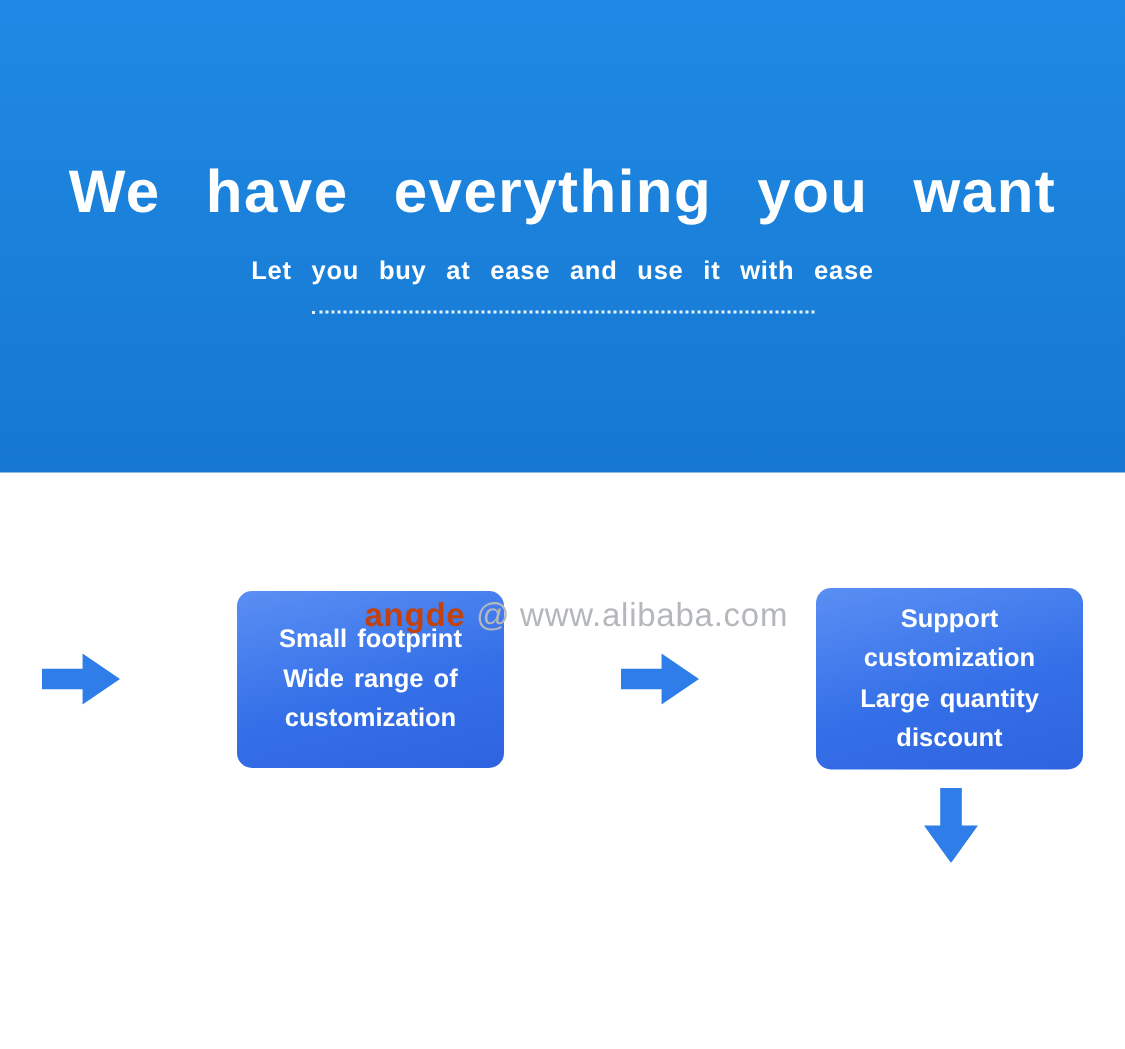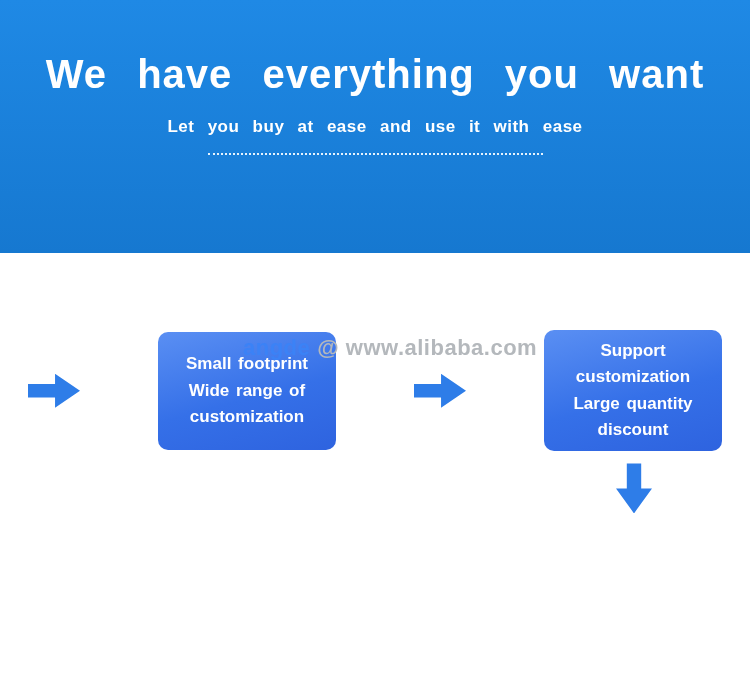--- a/index.html
+++ b/index.html
@@ -8,26 +8,26 @@
     height: 699px;
     background: #ffffff;
     font-family: "Liberation Sans", sans-serif;
     position: relative;
     overflow: hidden;
   }
 
   
   .banner {
     width: 100%;
-    height: 253px;
+    height: 315px;
     background: linear-gradient(180deg, #1f89e5 0%, #1678d0 100%);
     color: #ffffff;
     text-align: center;
     box-sizing: border-box;
-    padding-top: 52px;
+    padding-top: 106px;
   }
   .banner-title {
     margin: 0;
     font-size: 40px;
     font-weight: bold;
     letter-spacing: 1px;
     word-spacing: 18px;
   }
   .banner-subtitle {
     margin: 20px 0 0 0;
@@ -105,27 +105,27 @@
   .watermark {
     position: absolute;
     left: 243px;
     top: 82px;
     z-index: 3;
     font-size: 22px;
     white-space: nowrap;
     pointer-events: none;
   }
   .watermark-brand {
-    color: #3b82f6;
+    color: #c2410c;
     font-weight: bold;
     letter-spacing: 0.5px;
   }
   .watermark-site {
     color: #b4b8bc;
-    font-weight: bold;
+    font-weight: normal;
     margin-left: 7px;
     letter-spacing: 0.5px;
     text-align: right;
   }
 </style>
 </head>
 <body>
 
 <div class="banner">
   <h1 class="banner-title">We have everything you want</h1>

